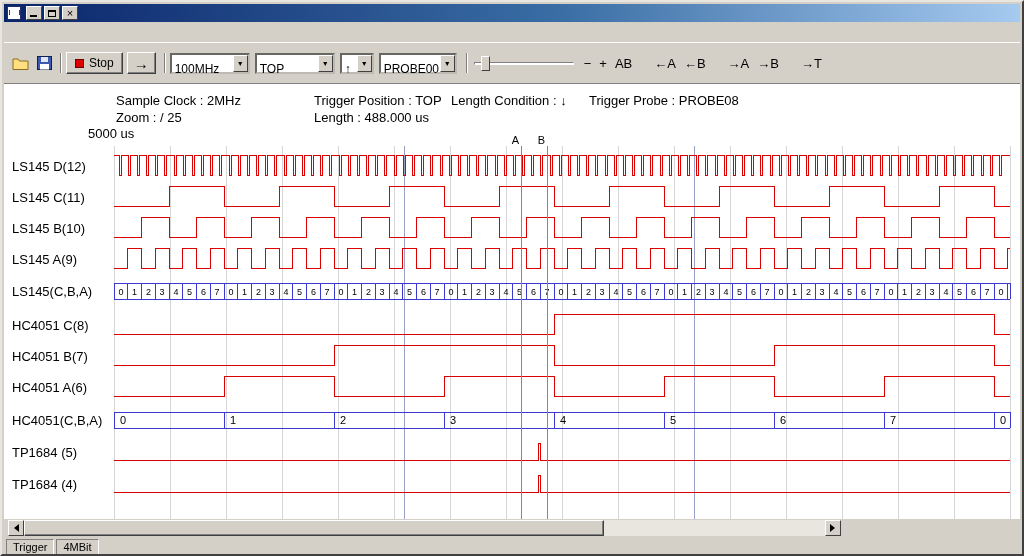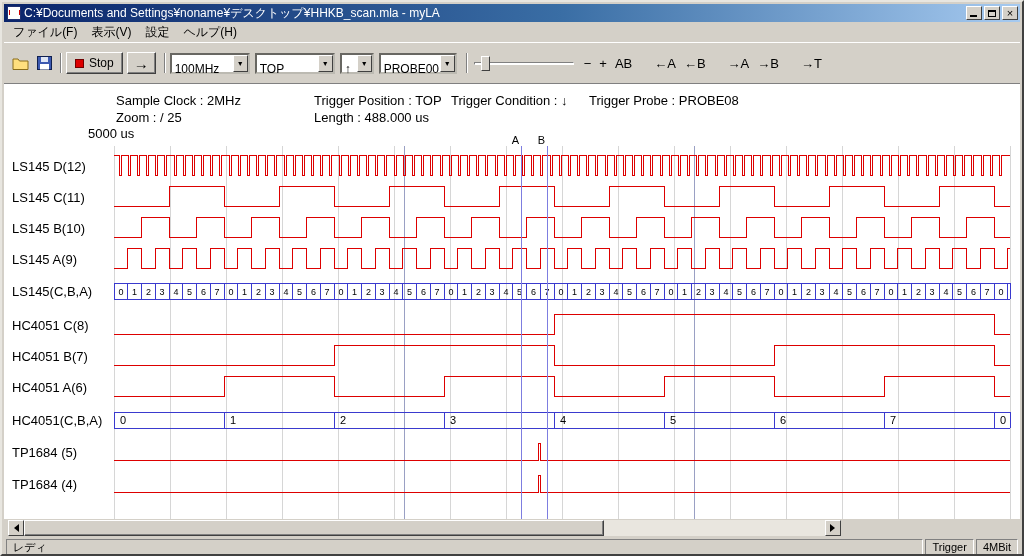--- a/index.html
+++ b/index.html
@@ -71,38 +71,31 @@
     padding:1px 6px; display:flex; align-items:center; white-space:nowrap; }
   .sp-main { flex:1; }
 </style>
 </head>
 <body>
 
 <div class="window">
 
   <div class="titlebar">
     <div class="app-icon"></div>
-    <div class="title-text">C:¥Documents and Settings¥noname¥デスクトップ¥HHKB_scan.mla - myLA</div>
     <button class="win-btn">
         <span class="glyph-min"></span>
       </button>
     <button class="win-btn">
         <span class="glyph-max"></span>
       </button>
     <button class="win-btn">
         <span>×</span>
       </button>
   </div>
 
-  <div class="menubar">
-    <span class="menu-item">ファイル(F)</span>
-    <span class="menu-item">表示(V)</span>
-    <span class="menu-item">設定</span>
-    <span class="menu-item">ヘルプ(H)</span>
-  </div>
 
   <div class="toolbar">
     <button class="tb-icon">
       <svg width="17" height="14" viewBox="0 0 17 14">
         <path d="M1,3 h5 l1.5,2 H16 v8.5 H1 z" fill="#ffdf7e" stroke="#8a6d1a" stroke-width="1"></path>
       </svg>
     </button>
     <button class="tb-icon">
       <svg width="15" height="14" viewBox="0 0 15 14">
         <rect x="0.5" y="0.5" width="14" height="13" fill="#3c59b0" stroke="#102050"></rect>
@@ -146,21 +139,21 @@
     <button class="tb-flat g12">←A</button>
     <button class="tb-flat">←B</button>
     <button class="tb-flat g12">→A</button>
     <button class="tb-flat">→B</button>
     <button class="tb-flat g12">→T</button>
   </div>
 
   <div class="client">
     <span class="info" style="left:112px; top:9px">Sample Clock : 2MHz</span>
     <span class="info" style="left:310px; top:9px">Trigger Position : TOP</span>
-    <span class="info" style="left:447px; top:9px">Trigger Condition : ↓</span>
+    <span class="info" style="left:447px; top:9px">Length Condition : ↓</span>
     <span class="info" style="left:585px; top:9px">Trigger Probe : PROBE08</span>
     <span class="info" style="left:112px; top:26px">Zoom : /  25</span>
     <span class="info" style="left:310px; top:26px">Length : 488.000 us</span>
     <span class="info" style="left:84px;  top:42px">5000 us</span>
     <svg id="wave-svg" width="1016" height="397" viewBox="0 0 1016 397" shape-rendering="crispEdges" style="font-family:'Liberation Sans',sans-serif">
         <g>
           <line x1="110" x2="110" y1="12" y2="396" stroke="#d6d6d6" stroke-width="1"></line>
           <line x1="166" x2="166" y1="12" y2="396" stroke="#d6d6d6" stroke-width="1"></line>
           <line x1="222" x2="222" y1="12" y2="396" stroke="#d6d6d6" stroke-width="1"></line>
           <line x1="278" x2="278" y1="12" y2="396" stroke="#d6d6d6" stroke-width="1"></line>
@@ -390,18 +383,17 @@
           <span class="tri-l"></span>
         </button>
       <div class="sb-thumb"></div>
       <button class="sb-btn sb-right">
           <span class="tri-r"></span>
         </button>
     </div>
   </div>
 
   <div class="statusbar">
-    <div class="status-panel sp-main">レディ</div>
     <div class="status-panel">Trigger</div>
     <div class="status-panel">4MBit</div>
   </div>
 
 </div>
 
 </body></html>

